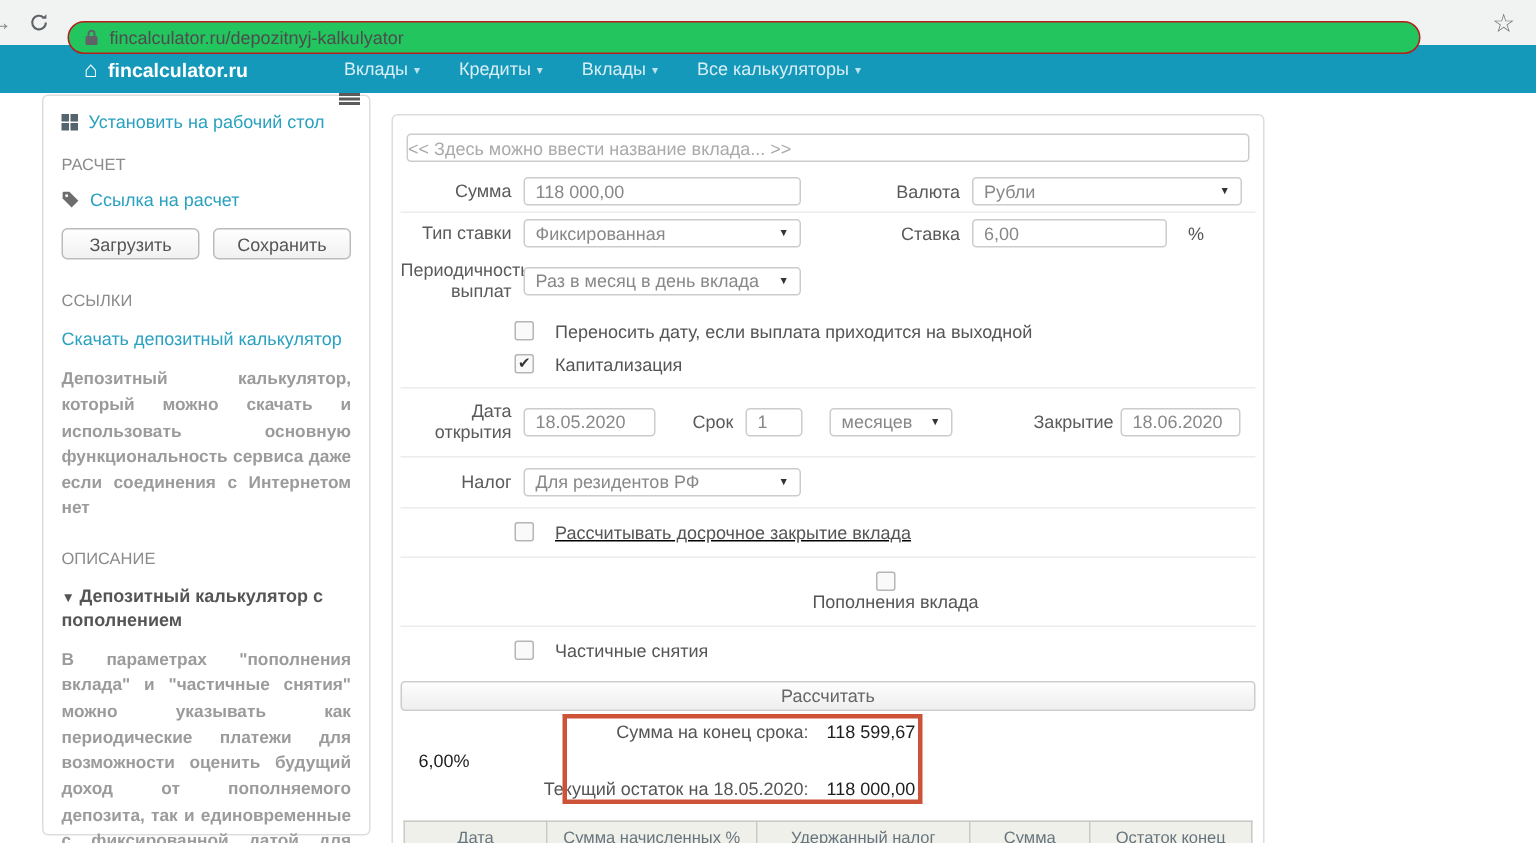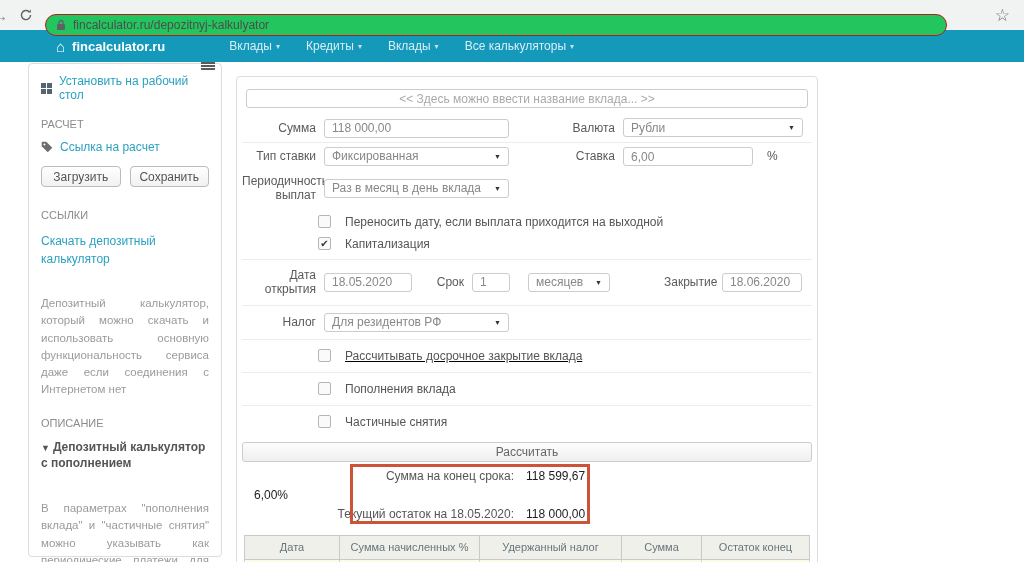--- a/index.html
+++ b/index.html
@@ -20,47 +20,47 @@
   .brand { display:flex; align-items:center; color:#fff; font-size:13px; font-weight:bold; cursor:pointer; }
   .brand .home { font-size:15px; margin-right:7px; font-weight:normal; }
   .menu { display:flex; margin-left:64px; gap:26px; }
   .menu-item { color:#d9eef5; font-size:12px; cursor:pointer; display:flex; align-items:center; gap:4px; }
   .menu-item .crt { font-size:8px; color:#bfe2ec; }
 
   
   .page { display:flex; padding:1px 0 0 28px; gap:14px; align-items:flex-start; }
 
   
-  .sidebar { position:relative; width:194px; height:494px; border:1px solid #ddd; border-radius:4px;
+  .sidebar { position:relative; width:219px; height:494px; border:1px solid #ddd; border-radius:4px;
     padding:10px 12px; background:#fff; }
   .grip { position:absolute; top:-3px; right:6px; width:14px; cursor:pointer; }
   .grip i { display:block; height:2px; background:#5b5b5b; margin:1px 0; }
   .side-link { color:#2aa1c0; font-size:12px; text-decoration:none; cursor:pointer; }
   .install-row, .calc-link-row { display:flex; align-items:center; gap:7px; }
   .grid-icon { display:inline-grid; grid-template-columns:5px 5px; gap:1px; }
   .grid-icon i { width:5px; height:5px; background:#55656f; }
   .side-h { font-size:11px; color:#8b8b8b; margin:16px 0 10px; }
   .side-btns { display:flex; gap:9px; margin-top:12px; }
   .side-btn { flex:1; height:21px; border:1px solid #bbb; border-radius:4px;
     background:linear-gradient(#fff,#f1f1f1); color:#555; font-size:12px; cursor:pointer;
     font-family:"Liberation Sans",sans-serif; }
-  .side-p { font-size:11.5px; color:#9b9b9b; text-align:justify; line-height:1.5; margin-top:28px; }
+  .side-p { font-size:11.5px; color:#9b9b9b; text-align:justify; line-height:1.5; margin-top:10px;font-weight:bold; }
   .toggle-title { font-size:12px; font-weight:bold; color:#555; line-height:1.4; cursor:pointer; }
   .toggle-title .crt { font-size:9px; margin-right:3px; }
 
   
   .main-card { width:582px; margin-top:13px; border:1px solid #ddd; border-radius:4px;
     background:#fff; padding:12px 5px 8px; }
   .row { display:flex; align-items:center; padding:4px 0; }
   .sep { border-top:1px solid #ececec; }
   .lbl1 { width:82px; text-align:right; padding-right:8px; color:#5a5a5a; font-size:12px; line-height:1.2; }
   .ctl-185 { width:185px; }
   .txt { height:19px; border:1px solid #ccc; border-radius:3px; font-size:12px; color:#888;
     padding:0 7px; width:100%; background:#fff; font-family:"Liberation Sans",sans-serif; }
-  .name-input { width:562px; margin:0 auto 6px; display:block; text-align:center; height:19px;
+  .name-input { width:562px; margin:0 auto 6px; display:block; text-align:left; height:19px;
     border:1px solid #ccc; border-radius:3px; font-size:12px; color:#888; background:#fff;
     font-family:"Liberation Sans",sans-serif; }
   .name-input::placeholder, .txt::placeholder { color:#aaa; }
   .selbox { height:19px; border:1px solid #ccc; border-radius:3px; background:#fff; font-size:12px;
     color:#888; padding:0 7px; display:flex; align-items:center; justify-content:space-between; cursor:pointer; }
   .selbox .crt { font-size:7px; color:#333; }
   .lbl2 { margin-left:62px; width:52px; text-align:right; padding-right:8px; color:#5a5a5a; font-size:12px; }
   .ctl-180 { width:180px; } .ctl-130 { width:130px; }
   .sfx { margin-left:14px; color:#555; font-size:12px; }
   .cb-row { padding-left:76px; }
@@ -263,21 +263,21 @@
         <span class="crt">▼</span>
       </span>
         </span>
     </div>
 
     <div class="row sep cb-row" style="padding-top:9px; padding-bottom:9px;text-decoration:underline;">
       <span class="cbx"></span>
       <span class="cb-lab">Рассчитывать досрочное закрытие вклада</span>
     </div>
 
-    <div class="row sep cb-row" style="padding-top:9px; padding-bottom:9px;">
+    <div class="row sep cb-row" style="padding-top:9px; padding-bottom:9px;flex-direction:column;">
       <span class="cbx"></span>
       <span class="cb-lab">Пополнения вклада</span>
     </div>
 
     <div class="row sep cb-row" style="padding-top:9px; padding-bottom:8px;">
       <span class="cbx"></span>
       <span class="cb-lab">Частичные снятия</span>
     </div>
 
     <button class="calc-btn">Рассчитать</button>

